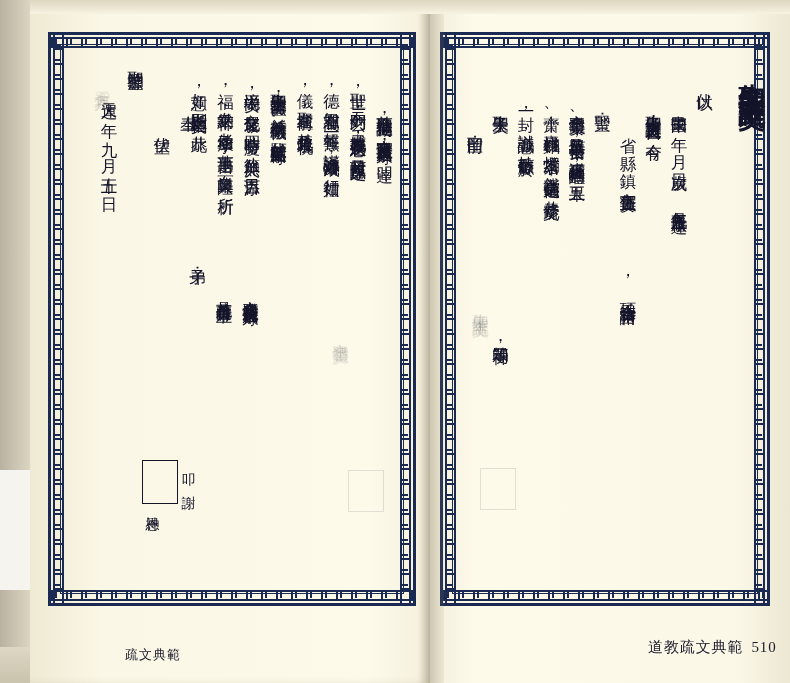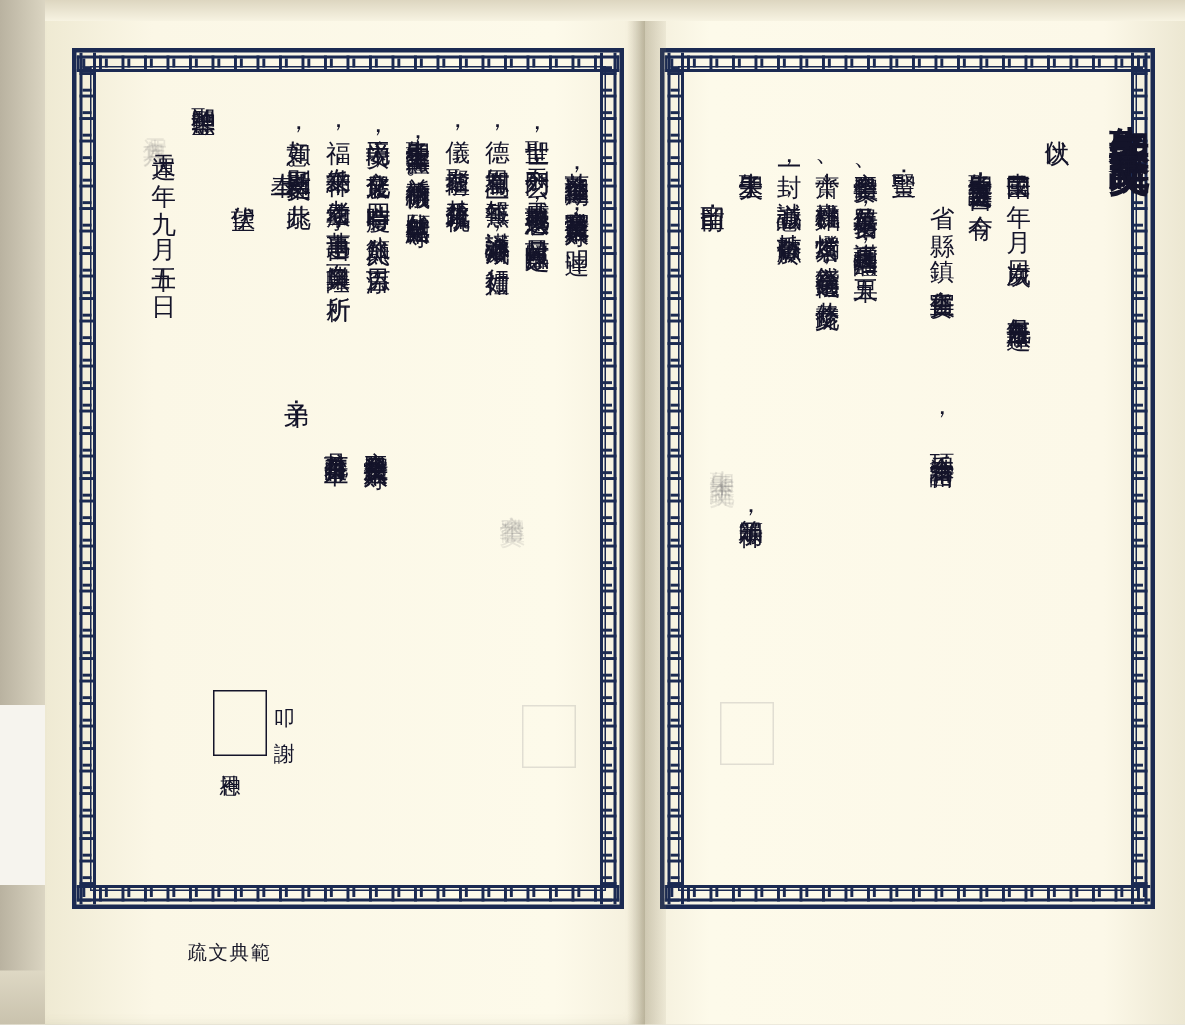--- a/index.html
+++ b/index.html
@@ -162,21 +162,21 @@
   .seal-box {
     position: absolute;
     width: 34px;
     height: 42px;
     border: 1.5px solid #14142a;
   }
 
   
   .footer-left {
     position: absolute;
-    left: 95px; top: 626px;
+    left: 95px; top: 646px;
     font-size: 13px;
     color: #1a1a2a;
     letter-spacing: 0.08em;
   }
   .footer-right {
     position: absolute;
     left: 648px; top: 638px;
     font-size: 15px;
     color: #1a1a2a;
     letter-spacing: 0.06em;
@@ -373,14 +373,17 @@
       <div class="col body-col indent-2">朱聖夫子　　　　　　　　　　　　　等眾神明，</div>
       <div class="col-gap"></div>
       <div class="col body-col indent-3">聖前曰：</div>
     </div>
 
   </div>
 
   <div class="gutter"></div>
   <div class="page-top-edge"></div>
 
+  <div class="footer-right">
+    <span>道教疏文典範</span><span class="footer-page">510</span>
+  </div>
 
 </div>
 
 </body></html>

